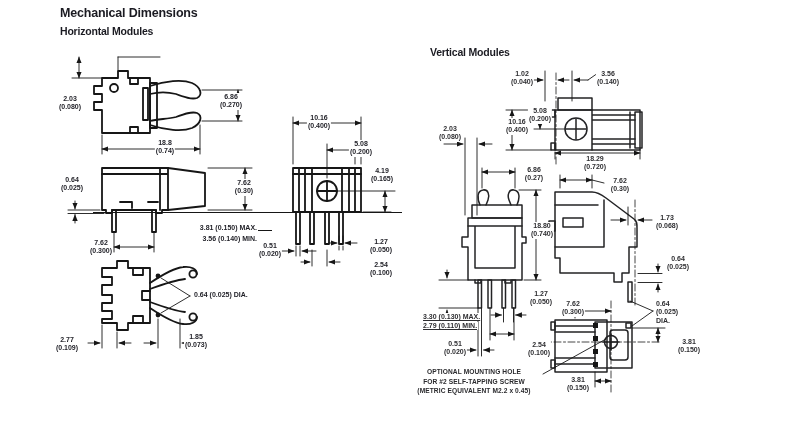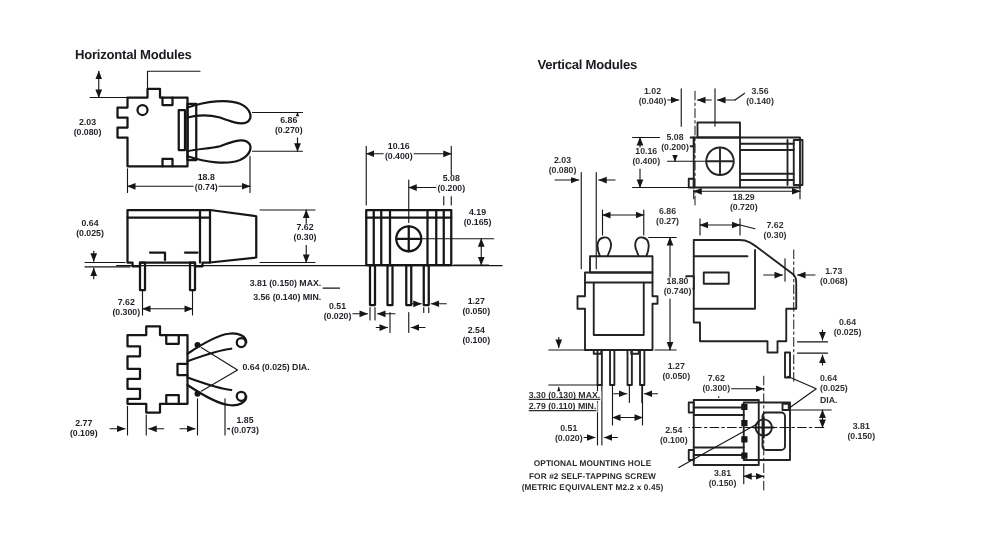--- a/index.html
+++ b/index.html
@@ -1,21 +1,21 @@
 <!DOCTYPE html>
 <html><head>
 <meta charset="utf-8">
 <style>
   html,body{margin:0;padding:0;background:#fff;}
   #page{position:relative;width:791px;height:447px;background:#ffffff;overflow:hidden;
         font-family:"Liberation Sans",sans-serif;}
   .title{position:absolute;font-weight:bold;color:#1b1b22;}
   #main-title{left:60px;top:6px;font-size:12.5px;letter-spacing:-.2px;}
   .subtitle{font-size:10.5px;letter-spacing:-.2px;}
-  #h-subtitle{left:60px;top:38px;}
+  #h-subtitle{left:60px;top:25px;}
   #v-subtitle{left:430px;top:27px;margin-top:19px;}
   .dim{position:absolute;font-size:7px;line-height:1.18;font-weight:bold;color:#1d1d24;
        text-align:center;white-space:nowrap;background:#fff;padding:0 1px;z-index:5;}
   .dim span{display:block;}
   .dim.inline span{display:inline;}
   .dim.ctr{transform:translateX(-50%);}
   .dim.ra{text-align:right;transform:translateX(-100%);}
   .dim.la{text-align:left;}
   .scan{color:#2e2e31;}
   .ul{text-decoration:underline;}
@@ -39,20 +39,21 @@
 <div id="page">
 
   <svg width="0" height="0" style="position:absolute">
     <defs>
       <marker id="ah" viewBox="0 0 10 10" refX="9.5" refY="5" markerWidth="7.5" markerHeight="7.5" orient="auto-start-reverse">
         <path d="M0,1 L10,5 L0,9 z" fill="#161616"></path>
       </marker>
     </defs>
   </svg>
 
+  <div class="title" id="main-title">Mechanical Dimensions</div>
   <div class="title subtitle" id="h-subtitle">Horizontal Modules</div>
   <div class="title subtitle" id="v-subtitle">Vertical Modules</div>
 
   <svg style="left:60px;top:50px" width="195" height="115" viewBox="0 0 195 115">
 
     <path class="ink o1" d="M90,28 L68,28 L68,21 L58,21 L58,28 L42,28 L42,36 L34,36 L34,44 L42,44 L42,52 L34,52 L34,60 L42,60 L42,83 L90,83 Z"></path>
     <circle class="ink o1" cx="54" cy="38" r="4"></circle>
     <rect class="ink o1" x="83" y="38" width="5" height="32"></rect>
     <path class="ink o1" d="M70,28 L70,34 L78,34 L78,28"></path>
     <path class="ink o1" d="M70,83 L70,77 L78,77 L78,83"></path>

